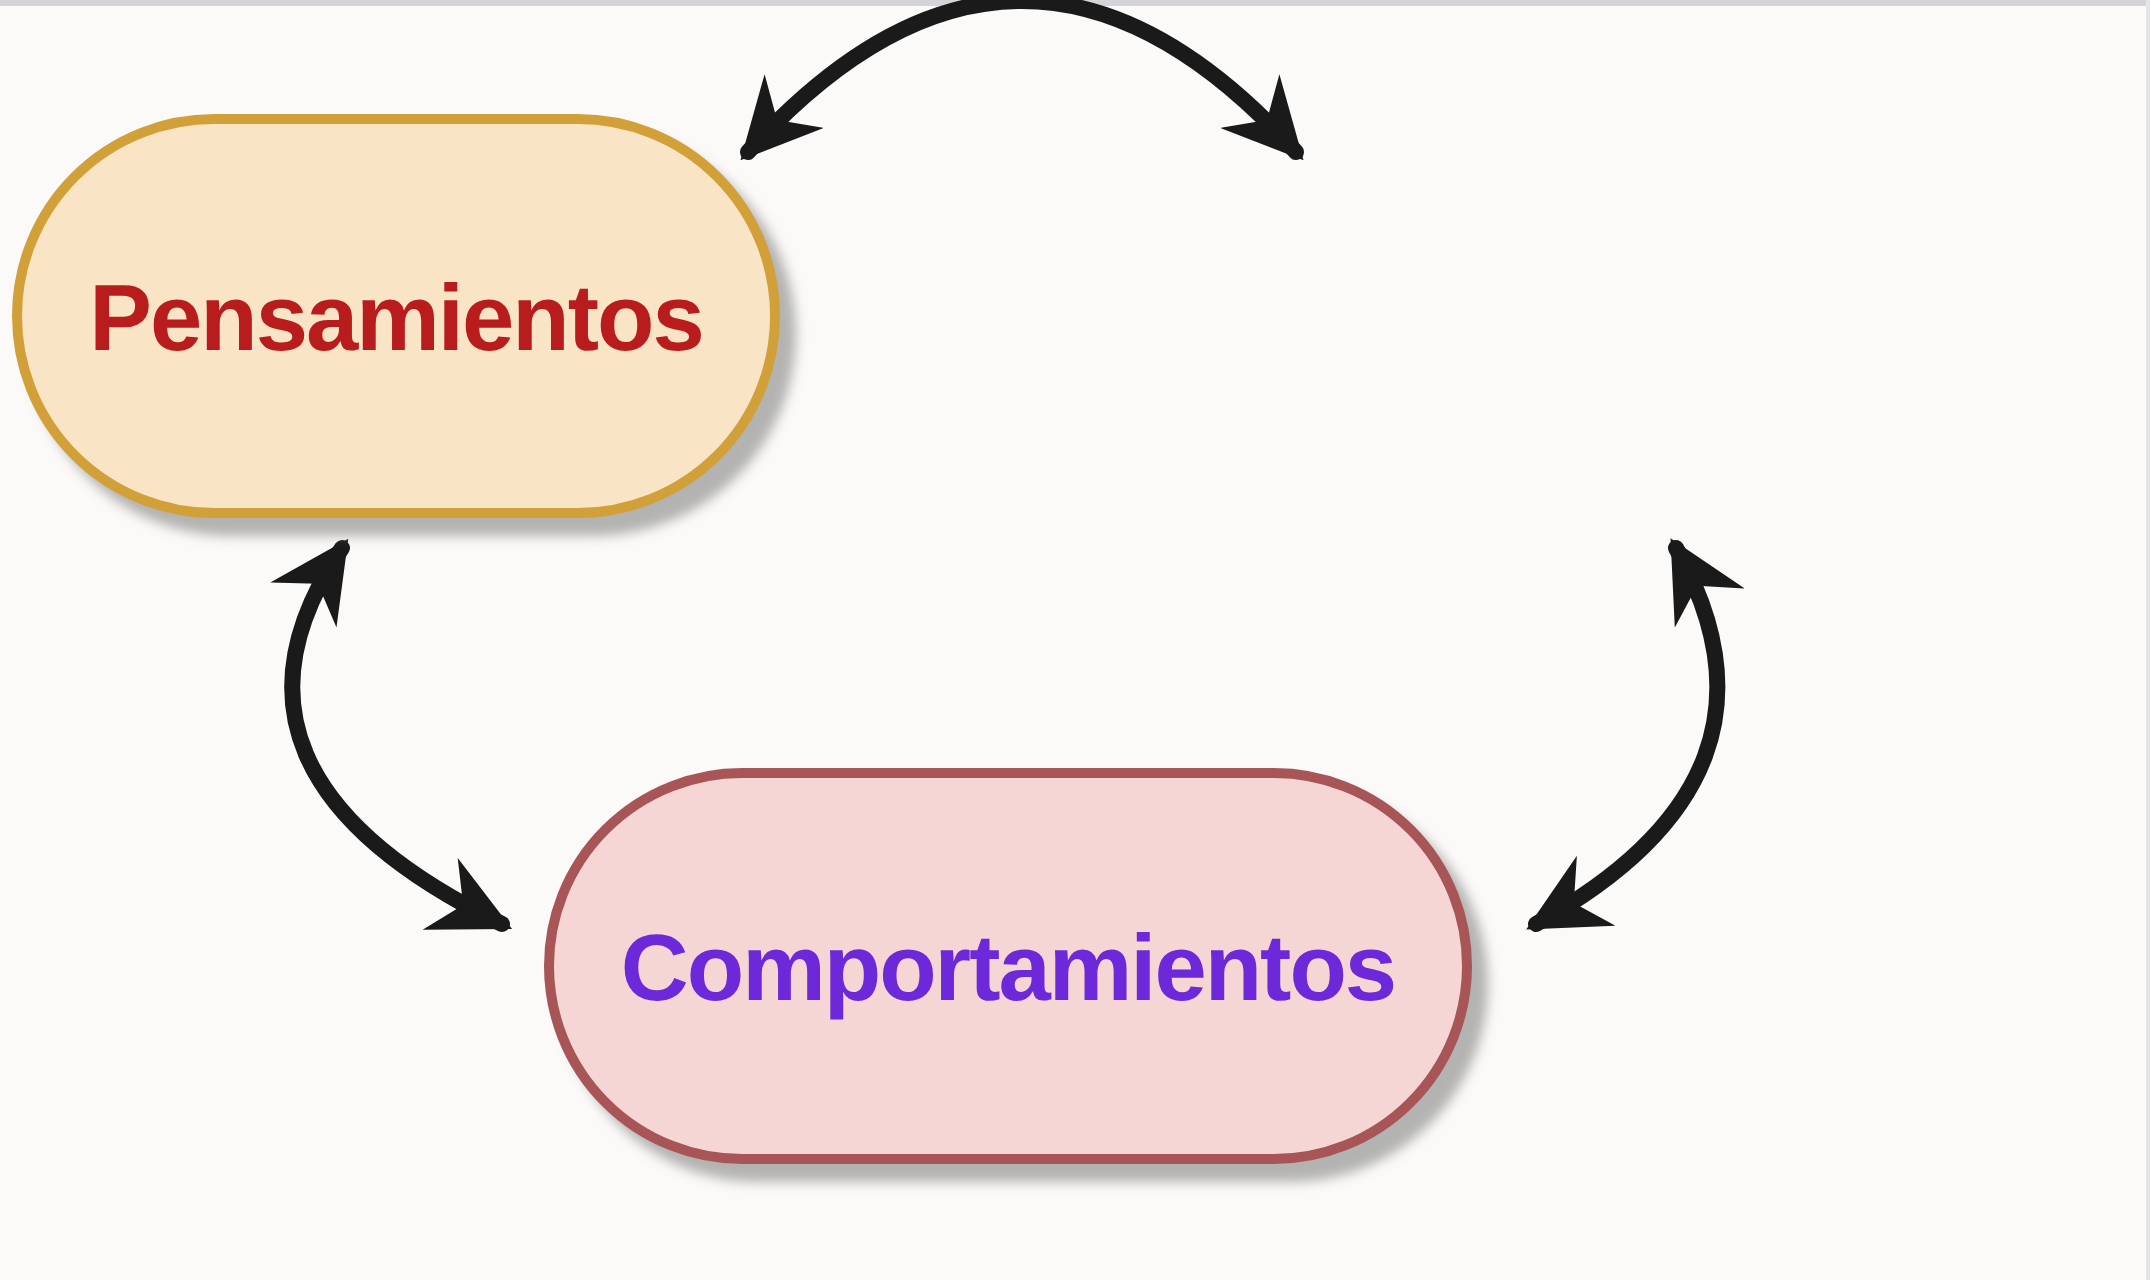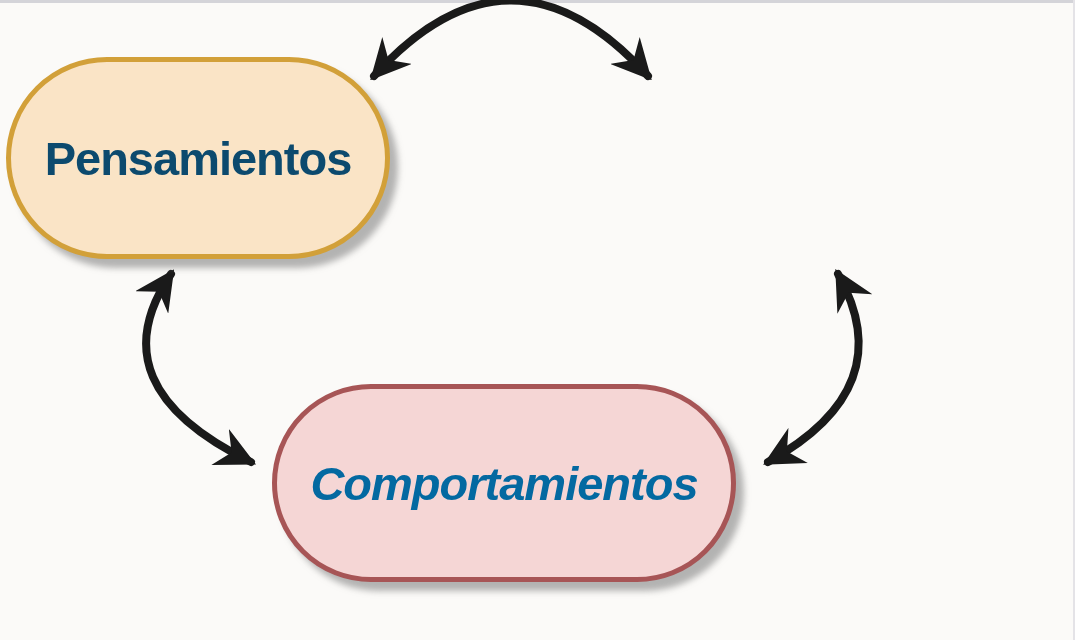--- a/index.html
+++ b/index.html
@@ -81,21 +81,21 @@
       <marker id="head" viewBox="0 0 10 10" refX="8.6" refY="5" markerWidth="5" markerHeight="5" orient="auto-start-reverse">
         <path class="arrow-head" d="M0,0 L10,5 L0,10 L3.2,5 Z" fill="#1A1A1A"></path>
       </marker>
     </defs>
     <path class="arrow-stroke" d="M 374 76 Q 511 -75 648 76" fill="none" stroke-width="8" stroke-linecap="round" marker-start="url(#head)" marker-end="url(#head)" stroke="#1A1A1A"></path>
     <path class="arrow-stroke" d="M 171 274 Q 95 386 251 462" fill="none" stroke-width="8" stroke-linecap="round" marker-start="url(#head)" marker-end="url(#head)" stroke="#1A1A1A"></path>
     <path class="arrow-stroke" d="M 838 274 Q 902 388 768 462" fill="none" stroke-width="8" stroke-linecap="round" marker-start="url(#head)" marker-end="url(#head)" stroke="#1A1A1A"></path>
   </svg>
 
   <div class="node node-pensamientos" style="background-color: rgb(250, 228, 198); border-color: rgb(210, 160, 57);">
-    <span class="node-label" style="color: #0c4a6e;">Pensamientos</span>
+    <span class="node-label" style="color: #b91c1c;">Pensamientos</span>
   </div>
 
 
   <div class="node node-comportamientos" style="background-color: rgb(245, 214, 213); border-color: rgb(167, 85, 86);">
-    <span class="node-label" style="color: #0369a1; font-style: italic;">Comportamientos</span>
+    <span class="node-label" style="color: #6d28d9;">Comportamientos</span>
   </div>
 
 </div>
 
 </body></html>

